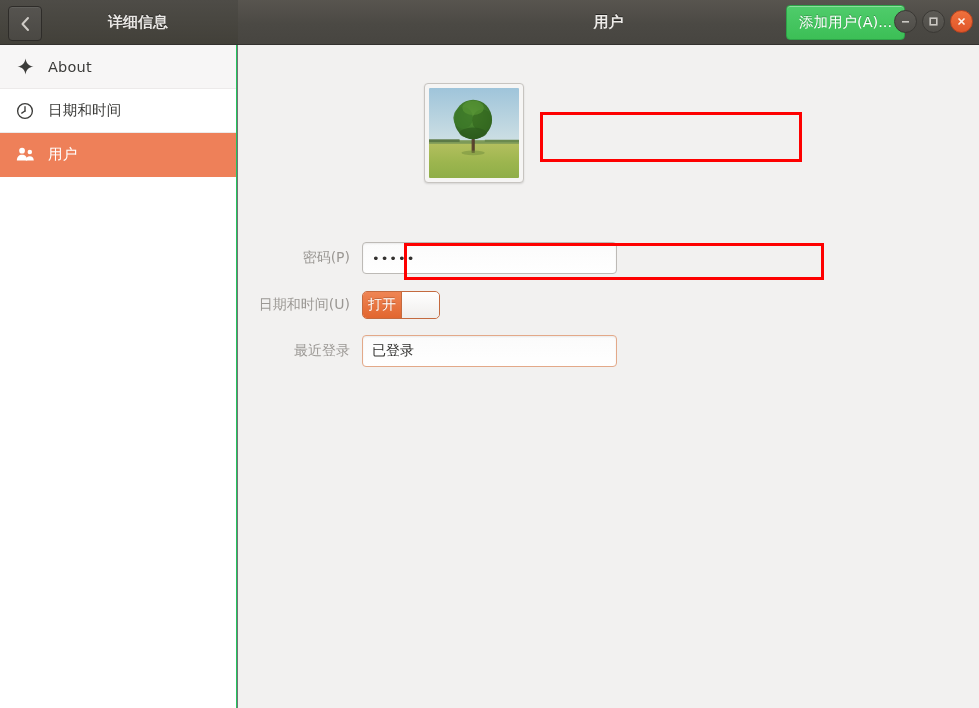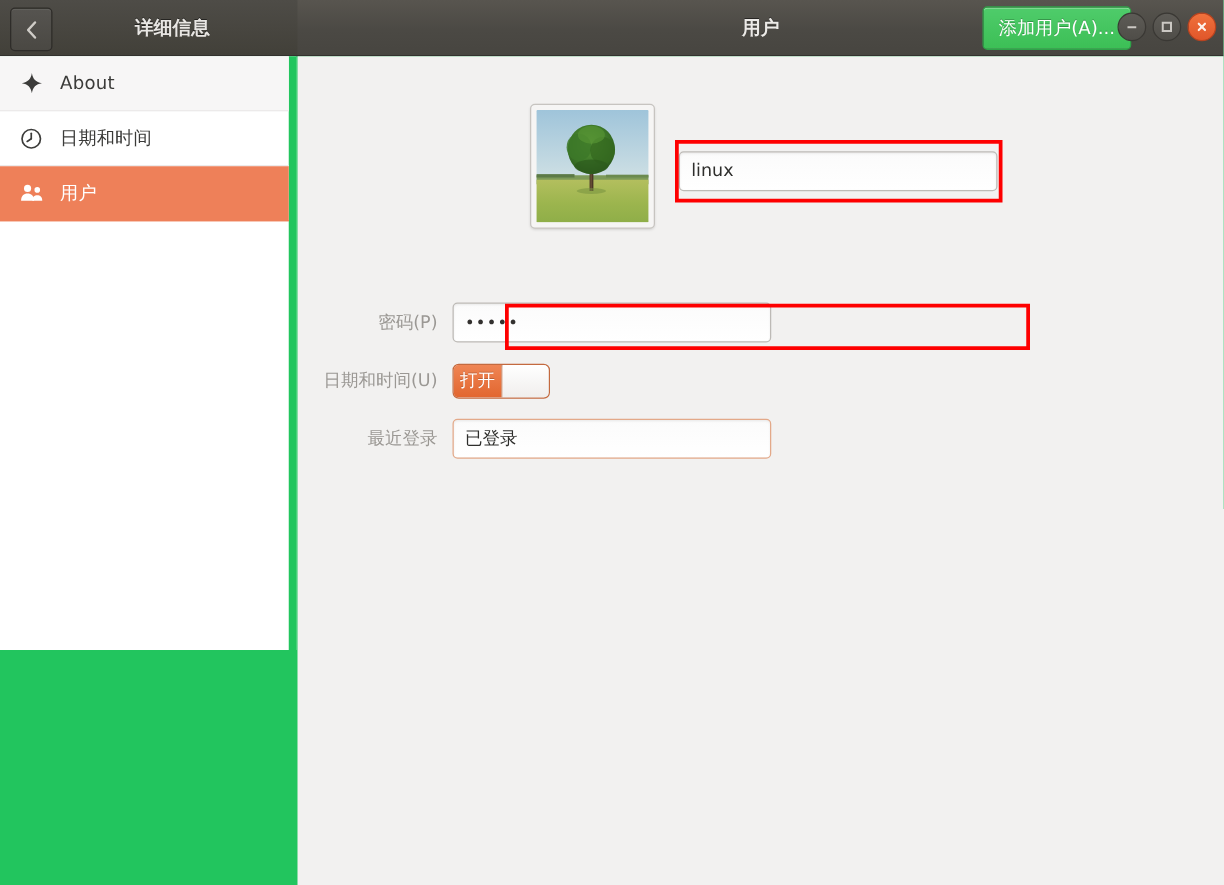--- a/index.html
+++ b/index.html
@@ -2,21 +2,21 @@
 <html><head>
 <meta charset="utf-8">
 <style>
   html,body{margin:0;padding:0;}
   body{
     width:979px;height:708px;overflow:hidden;
     background:#f2f1f0;
     font-family:"DejaVu Sans","Liberation Sans",sans-serif;
     -webkit-font-smoothing:antialiased;
   }
-  .window{position:relative;width:979px;height:708px;overflow:hidden;background:#22c55e;}
+  .window{position:relative;width:979px;height:708px;overflow:hidden;background:#737373;}
 
   
   .titlebar{
     position:absolute;left:0;top:0;width:979px;height:45px;
     background:linear-gradient(to bottom,#58554f 0%,#4b4944 55%,#474540 100%);
     border-bottom:1px solid #33312e;
     box-sizing:border-box;
   }
   .tb-left{
     position:absolute;left:0;top:0;width:238px;height:44px;
@@ -59,22 +59,22 @@
   .wbtn{
     width:21px;height:21px;border-radius:50%;
     background:linear-gradient(to bottom,#5d5b56 0%,#4f4d48 100%);
     border:1px solid #3a3834;
     display:flex;align-items:center;justify-content:center;cursor:pointer;
   }
   .wbtn.close{background:linear-gradient(to bottom,#f0713c 0%,#e0562a 100%);border-color:#b8431f;}
 
   
   .sidebar{
-    position:absolute;left:0;top:45px;width:237px;height:475px;
-    background:#ffffff;border-right:6px solid #22c55e;
+    position:absolute;left:0;top:45px;width:237px;height:663px;
+    background:#ffffff;border-right:1px solid #22c55e;
     box-sizing:border-box;
   }
   .side-item{
     position:relative;height:44px;display:flex;align-items:center;
     padding-left:14px;box-sizing:border-box;cursor:pointer;
     border-bottom:1px solid #eceaea;
   }
   .side-item.tinted{background:#f7f6f6;}
   .side-item.active{background:#ee8059;border-bottom-color:#ee8059;}
   .side-ico{
@@ -270,21 +270,20 @@
           <ellipse cx="49" cy="35" rx="21" ry="22" fill="url(#crowng)"></ellipse>
           <ellipse cx="38" cy="33" rx="11" ry="12" fill="#3c7828" opacity=".85"></ellipse>
           <ellipse cx="59" cy="36" rx="11" ry="12" fill="#34691f" opacity=".8"></ellipse>
           <ellipse cx="49" cy="22" rx="12" ry="8" fill="#549233" opacity=".75"></ellipse>
           <ellipse cx="49" cy="50" rx="15" ry="6" fill="#2c5a1c" opacity=".7"></ellipse>
           <ellipse cx="49" cy="72" rx="13" ry="2.6" fill="#77913f" opacity=".55"></ellipse>
         </svg>
       </div>
     </div>
 
-    <div class="nameinput">linux</div>
 
     <div class="row" style="left:0px;top:197px;">
       <div class="rlabel">密码(P)</div>
       <div class="rfield">
         <span class="dots">•••••</span>
       </div>
     </div>
 
     <div class="row" style="left:0px;top:246px;">
       <div class="rlabel">日期和时间(U)</div>

